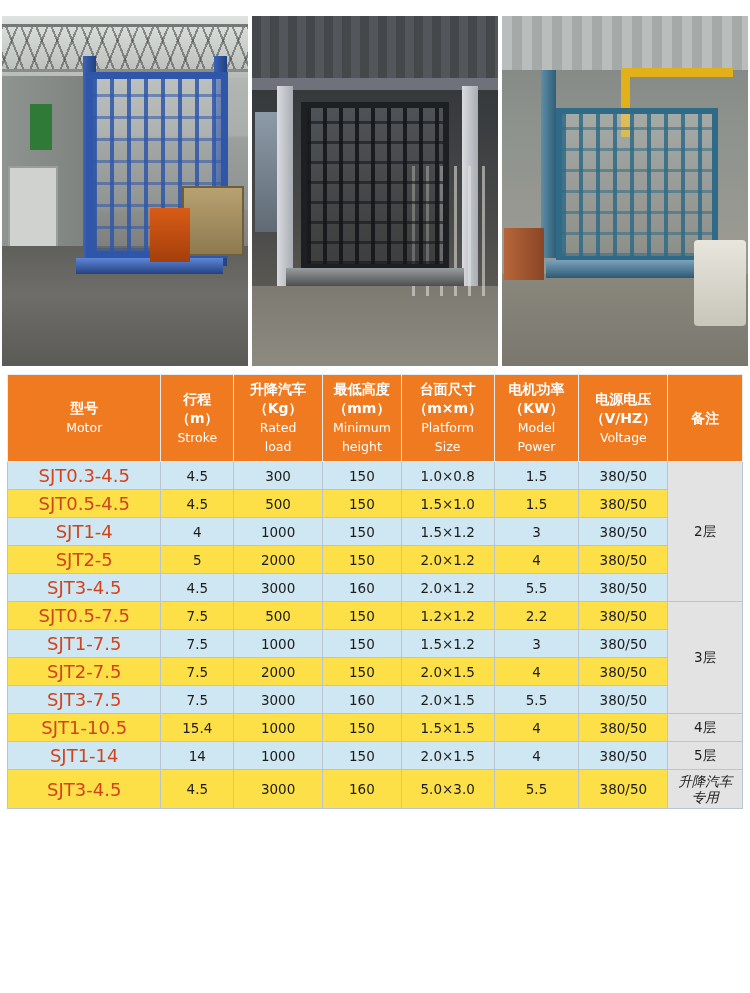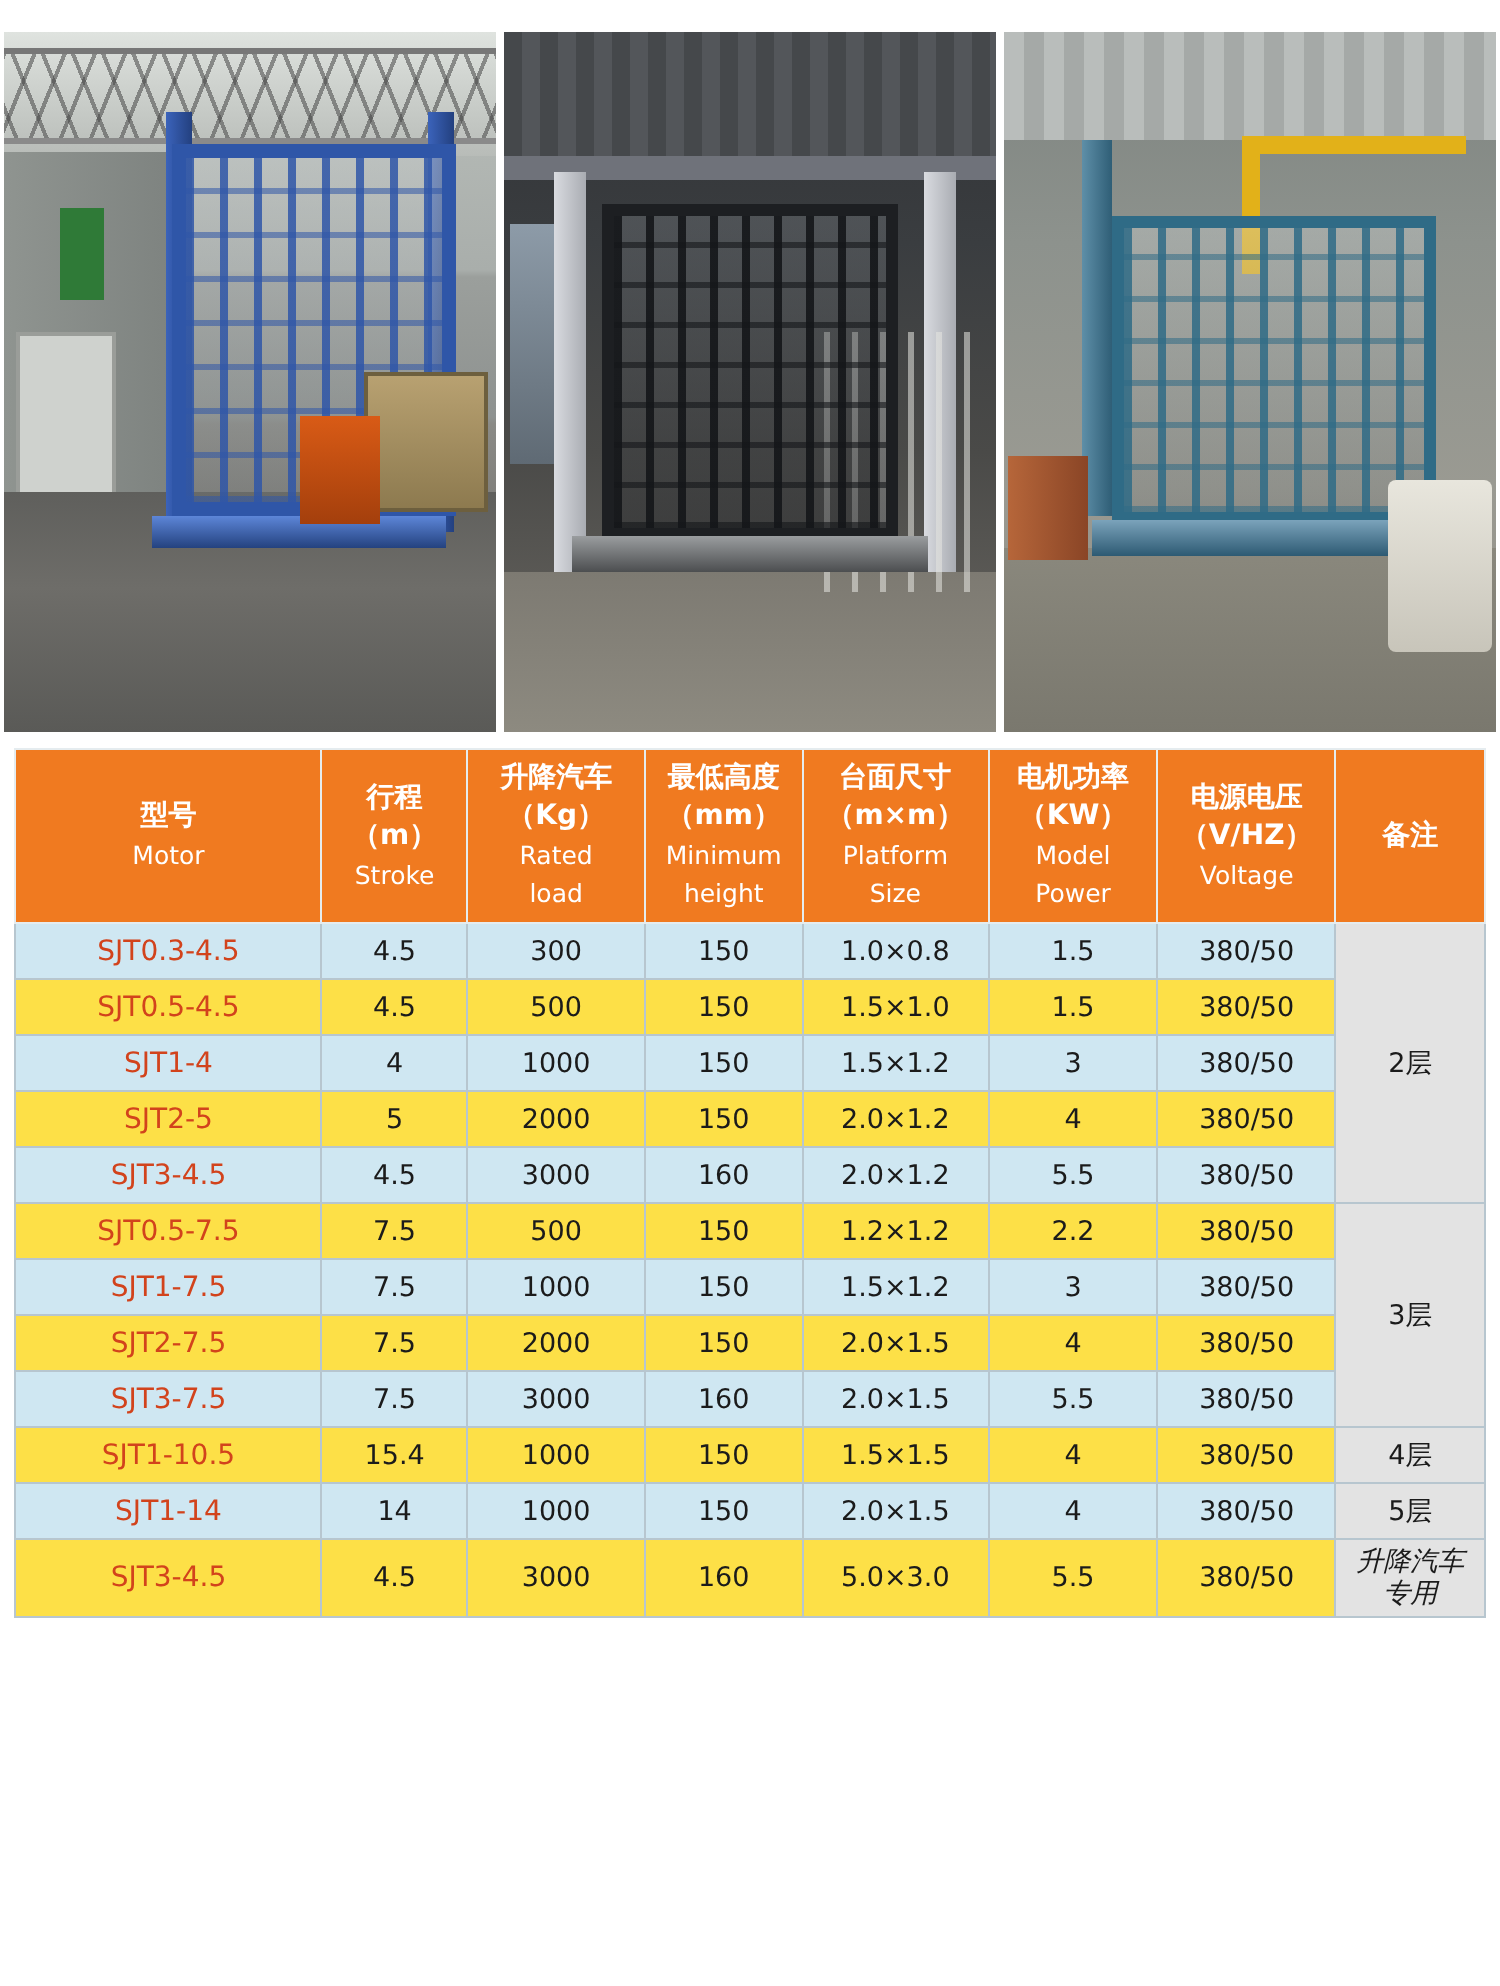--- a/index.html
+++ b/index.html
@@ -219,21 +219,21 @@
   }
   table.spec thead th .en { font-size: 12.5px; font-weight: normal; }
   table.spec tbody td {
     font-size: 13.5px;
     padding: 3px 1px;
     color: #1b1b1b;
     height: 21px;
   }
   table.spec tbody tr td:first-child {
     color: #d2431c;
-    font-size: 14px;
+    font-size: 18px;
   }
   tbody tr.odd td { background: #cfe7f2; }
   tbody tr.even td { background: #fde047; }
   td.note {
     background: #e3e3e3 !important;
     color: #1b1b1b !important;
     font-size: 14px;
   }
   tr.last td { height: 34px; font-size: 15px; }
   tr.last td:first-child { font-size: 15.5px; }

